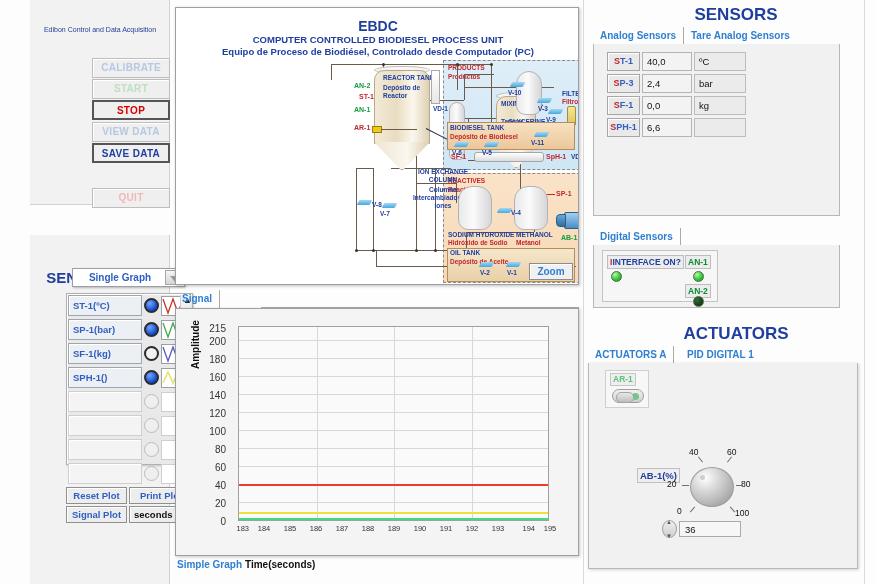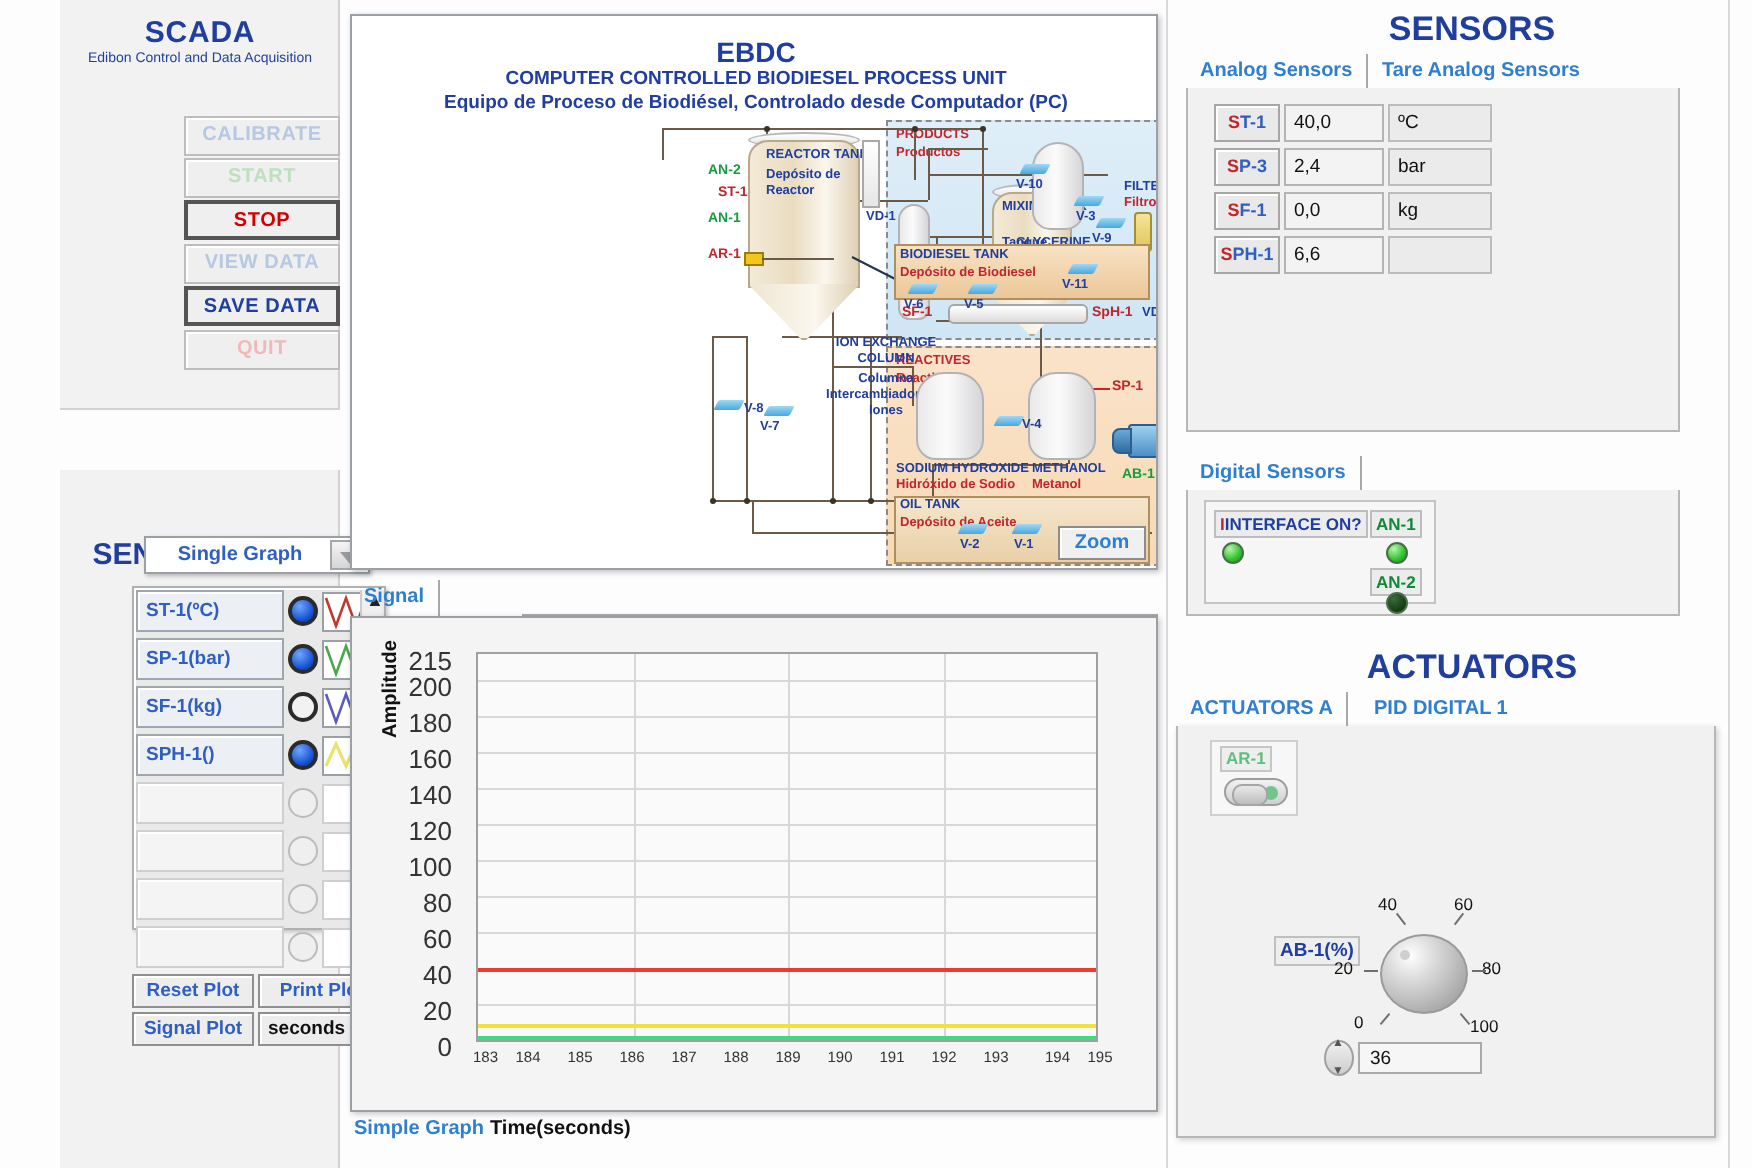--- a/index.html
+++ b/index.html
@@ -24,21 +24,21 @@
 
   .scada-btn {
     position:absolute; left:62px; width:78px; height:20px;
     background:#efefef; border:1px solid #9b9b9b;
     font-size:10px; font-weight:bold; text-align:center; line-height:18px;
     letter-spacing:.3px;
     box-shadow: inset 1px 1px 0 #ffffff;
   }
   .scada-btn.dim { color:#b6c8e2; border-color:#bdbdbd; }
   .scada-btn.dim-green { color:#bfe0bf; border-color:#bdbdbd; }
-  .scada-btn.dim-pink { color:#f0b9b9; border-color:#bdbdbd; }
+  .scada-btn.dim-pink { color:#f0b9b9; border-color:#bdbdbd;margin-top:23px; }
   .scada-btn.active-red { color:#d40000; border:2px solid #555; box-shadow:none;}
   .scada-btn.active-blue { color:#1f3e9e; border:2px solid #555; box-shadow:none;}
 
   
   #sp-box { position:absolute; left:30px; top:235px; width:140px; height:349px;
             background:#f2f2f2; border-right:1px solid #d2d2d2; }
   #sp-title { position:absolute; left:0; top:10px; width:140px; font-size:15px;margin-top:24px; }
   #sp-select {
     position:absolute; left:42px; top:33px; width:113px; height:19px;
     background:#fff; border:1px solid #9aa0a6;
@@ -137,21 +137,21 @@
      color:#2f7fd0; line-height:17px; padding:0 7px; border-bottom:1px solid #a9a9a9;}
   .tab.sel { border:none; border-right:1px solid #a9a9a9; color:#2f7fd0;}
   #chart-box { position:absolute; left:0; top:18px; width:404px; height:248px;
      background:#f4f4f4; border:1px solid #9aa0a6;
      box-shadow: 1px 1px 3px rgba(0,0,0,.22);}
   #plot-area { position:absolute; left:62px; top:17px; width:311px; height:195px;
      background:#fafafa; border:1px solid #a0a0a0; overflow:hidden;}
   .gl-h { position:absolute; left:0; width:100%; height:1px; background:#d8d8d8;}
   .gl-v { position:absolute; top:0; width:1px; height:100%; background:#d8d8d8;}
   .series { position:absolute; left:0; width:100%; height:2px;}
-  .ytick { position:absolute; right:0; font-size:13px; color:#333; text-align:right;
+  .ytick { position:absolute; right:0; font-size:10px; color:#333; text-align:right;
      width:22px; transform:translateY(-4px);}
   .xtick { position:absolute; top:0; font-size:7.5px; color:#333; text-align:center;
      width:22px; transform:translateX(-11px);}
   #yaxis-title { position:absolute; left:14px; top:60px; font-size:10px; font-weight:bold;
      color:#111; transform:rotate(-90deg); transform-origin:left top; white-space:nowrap;}
   #xaxis-title { position:absolute; left:0; top:0; font-size:10px; font-weight:bold; color:#111;}
   #simple-graph { position:absolute; left:0; top:0; font-size:10px; font-weight:bold; color:#2f7fd0;}
 
   
   #sensors-title { position:absolute; left:596px; top:5px; width:280px; font-size:17px;}
@@ -220,21 +220,20 @@
   #ab1-spin:after{content:"\25BC"; position:absolute; left:3px; bottom:-2px; font-size:6px; color:#555;}
 
   .vline { position:absolute; width:1px; background:#d9d9d9; }
 </style>
 </head>
 <body>
 
 <div class="app">
 
   <div id="scada-box">
-    <div id="scada-title" class="title-blue">SCADA</div>
     <div id="scada-sub">Edibon Control and Data Acquisition</div>
     <div class="scada-btn dim" style="top:58px">CALIBRATE</div>
     <div class="scada-btn dim-green" style="top:79px">START</div>
     <div class="scada-btn active-red" style="top:100px">STOP</div>
     <div class="scada-btn dim" style="top:122px">VIEW DATA</div>
     <div class="scada-btn active-blue" style="top:143px">SAVE DATA</div>
     <div class="scada-btn dim-pink" style="top:165px">QUIT</div>
   </div>
 
   <div id="sp-box">

